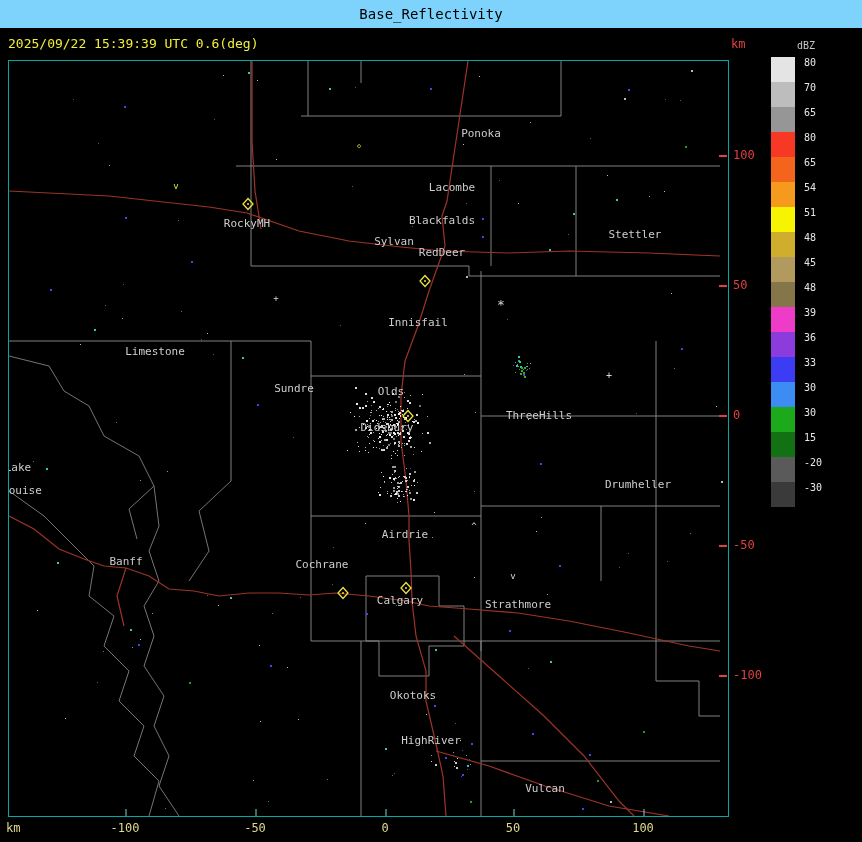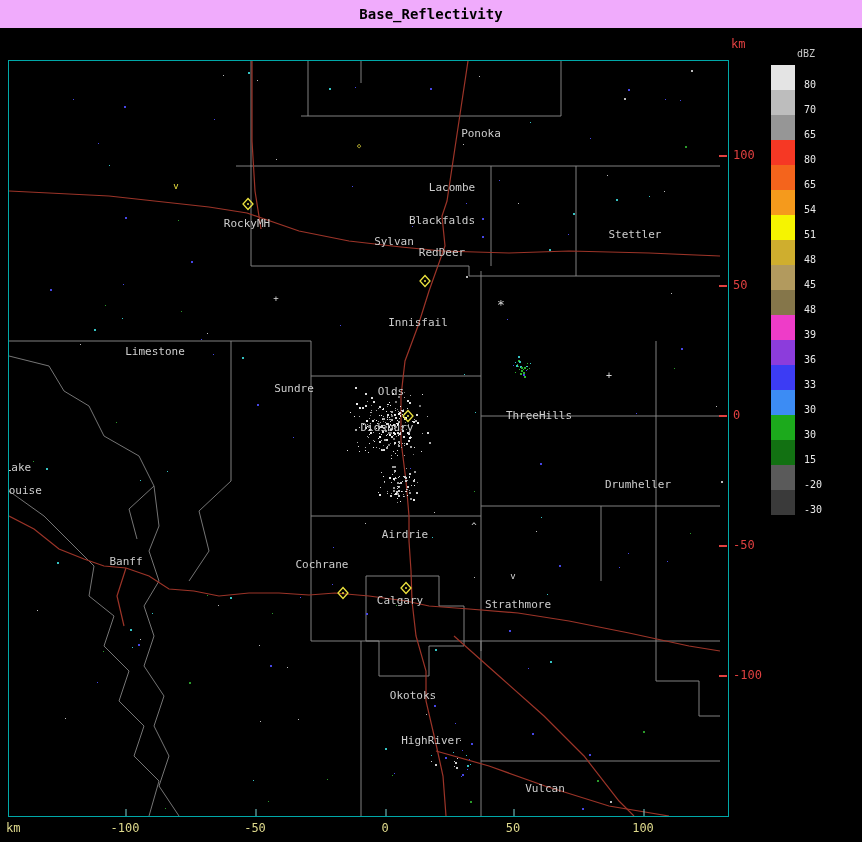--- a/index.html
+++ b/index.html
@@ -1,40 +1,41 @@
 <!DOCTYPE html>
 <html><head>
 <meta charset="utf-8">
 <style>
   html,body{margin:0;padding:0;background:#000;}
   .screen{position:relative;width:862px;height:842px;background:#000;overflow:hidden;
           font-family:"DejaVu Sans Mono","Liberation Mono",monospace;}
-  .titlebar{position:absolute;left:0;top:0;width:862px;height:28px;background:#f0abfc;
-            display:flex;align-items:center;justify-content:center;color:#000;font-size:14px;font-weight:bold;}
+  .titlebar{position:absolute;left:0;top:0;width:862px;height:28px;background:#7dd3fc;
+            display:flex;align-items:center;justify-content:center;color:#000;font-size:14px;}
   .timestamp{position:absolute;left:8px;top:36px;color:#f2ef3a;font-size:13px;white-space:pre;}
   .km-right{position:absolute;left:731px;top:37px;color:#e04040;font-size:12px;}
   .map{position:absolute;left:8px;top:60px;width:719px;height:755px;border:1px solid #00a8a8;background:#000;}
   .right-axis-label{position:absolute;left:733px;color:#e04040;font-size:12px;}
   .bottom-axis-label{position:absolute;top:821px;width:44px;text-align:center;color:#ded98c;font-size:12px;}
   .km-bottom{position:absolute;left:6px;top:821px;color:#ded98c;font-size:12px;}
-  .legend{position:absolute;left:771px;top:48px;}
+  .legend{position:absolute;left:771px;top:40px;}
   .legend-title{color:#c8c8c8;font-size:10px;margin:0 0 6px 26px;}
-  .legend-row{display:flex;align-items:flex-end;height:25px;}
+  .legend-row{display:flex;align-items:flex-start;height:25px;}
   .legend-swatch{width:24px;height:25px;flex:0 0 24px;}
   .legend-label{color:#e8e8e8;font-size:10px;margin-left:9px;}
 </style>
 </head>
 <body>
 
 <div class="screen">
 
   <div class="titlebar">
     <span>Base_Reflectivity</span>
   </div>
 
+  <div class="timestamp">2025/09/22 15:39:39 UTC 0.6(deg)</div>
   <div class="km-right">km</div>
 
   <div class="map">
     <svg id="map-svg" width="719" height="755" viewBox="0 0 719 755" xmlns="http://www.w3.org/2000/svg">
 
       <g stroke="#989898" stroke-width="1" fill="none" opacity="0.85">
         <path d="M292,55 H552 M299,0 V55 M552,0 V55 M352,0 V22"></path>
         <path d="M227,105 H711 M242,0 V205 M482,105 V205 M567,105 V215"></path>
         <path d="M242,205 H460 M460,205 V215 M460,215 H711"></path>
         <path d="M0,280 H302 M222,280 V420 M302,280 V580"></path>

